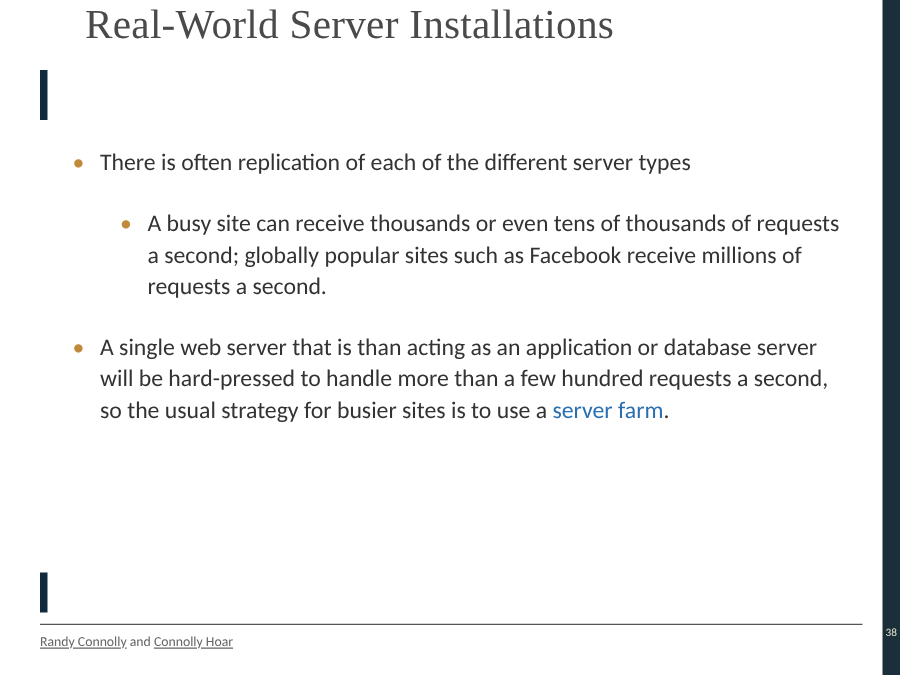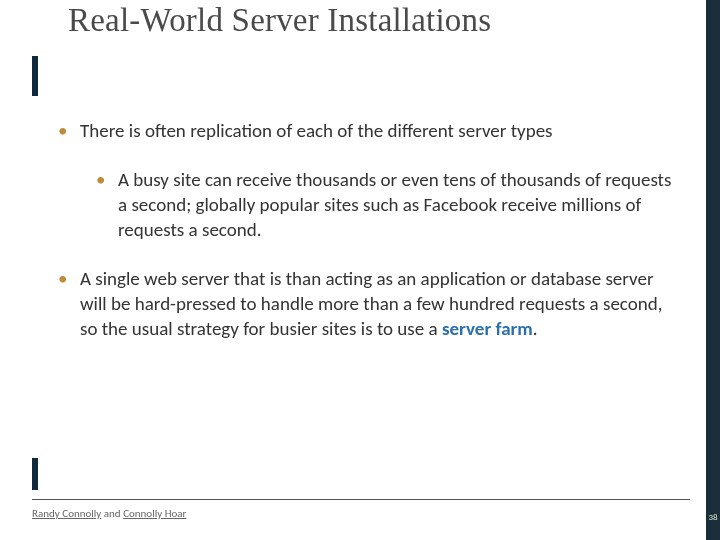--- a/index.html
+++ b/index.html
@@ -69,21 +69,21 @@
     flex: 0 0 22px;
   }
   .bullet-text {
     font-size: 19px;
     line-height: 25px;
     color: #333;
     flex: 1;
   }
   .term {
     color: #2a6fb0;
-    font-weight: 700;
+    font-weight: 400;
     margin-top: 48px;
   }
   .footer-line {
     position: absolute;
     left: 32px;
     right: 30px;
     bottom: 40px;
     height: 1px;
     background: #555;
   }
@@ -107,21 +107,21 @@
     right: 0;
     top: 0;
     bottom: 0;
     width: 14px;
     background: #1a2f3a;
     color: #d8e0c8;
     font-size: 9px;
     display: flex;
     align-items: flex-end;
     justify-content: center;
-    padding-bottom: 18px;
+    padding-bottom: 28px;
     box-sizing: border-box;
   }
 </style>
 </head>
 <body>
 
 <div class="slide">
 
   <div class="title">Real-World Server Installations</div>
 

